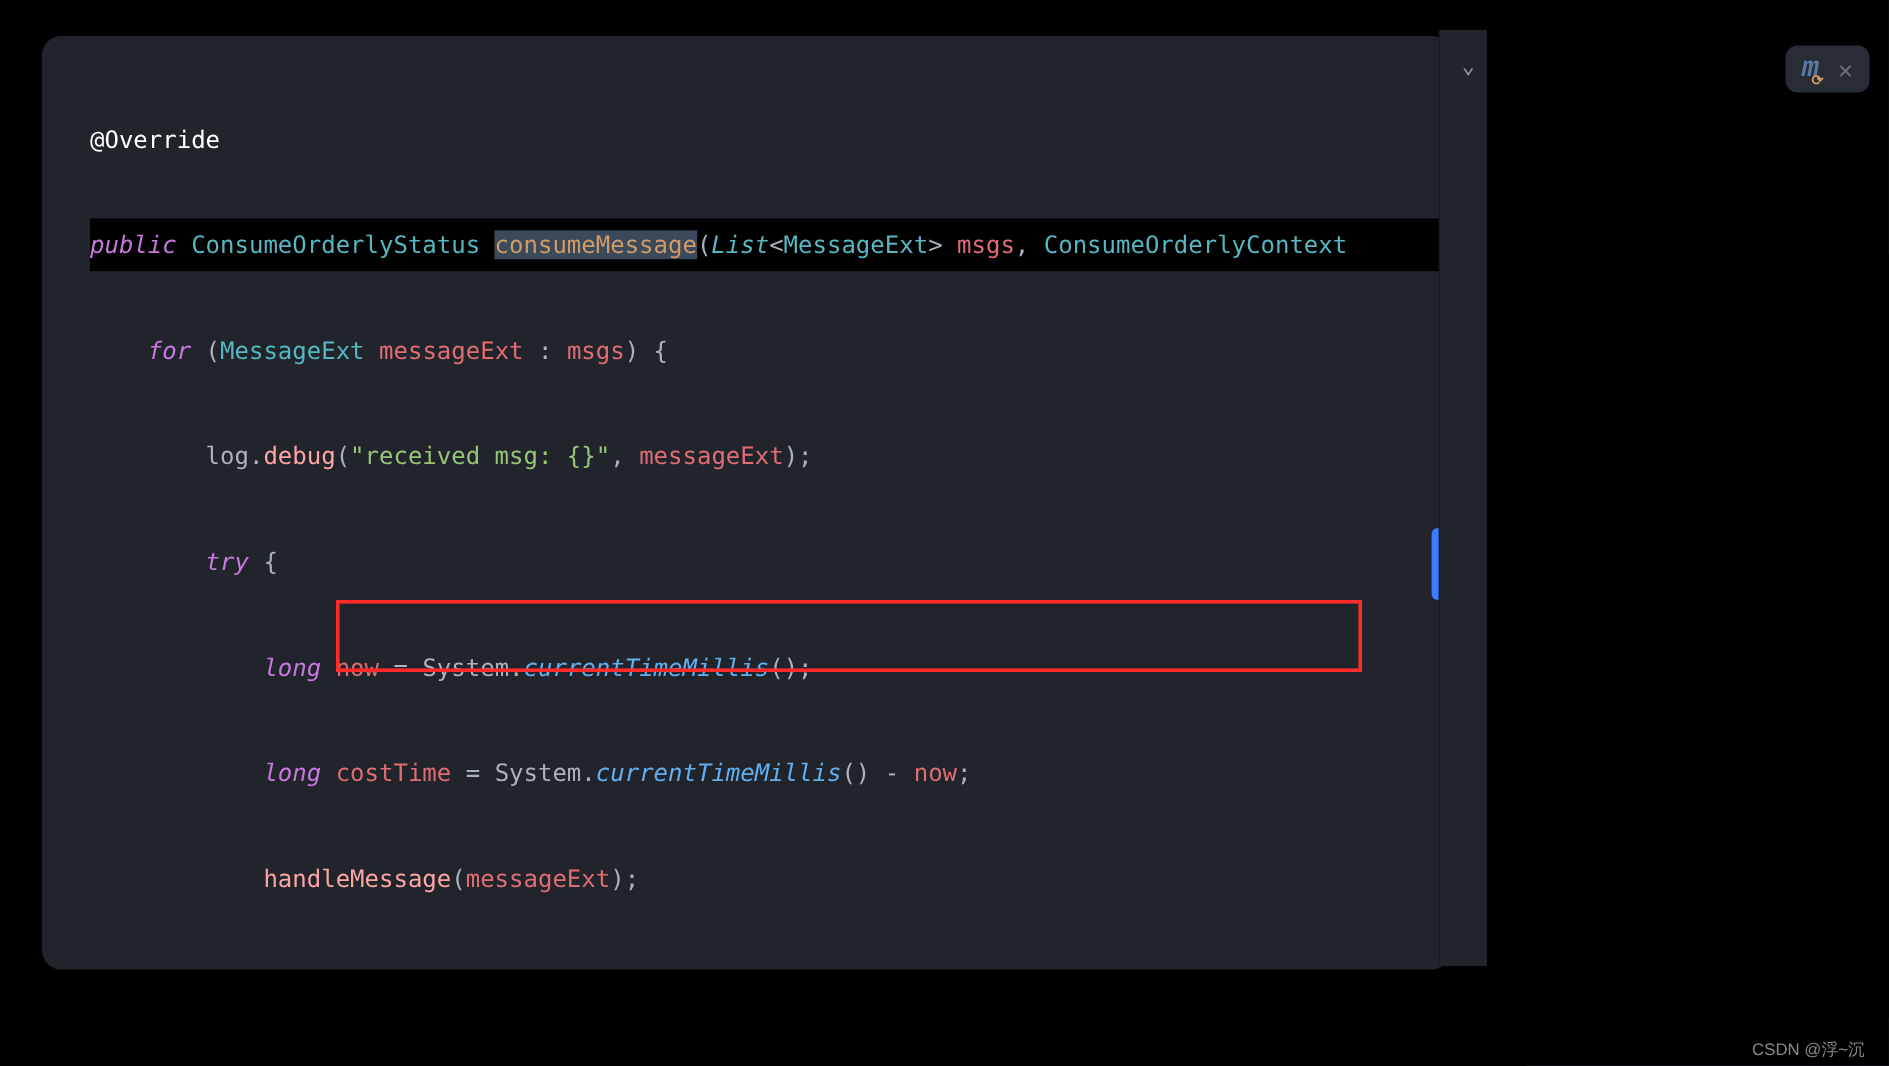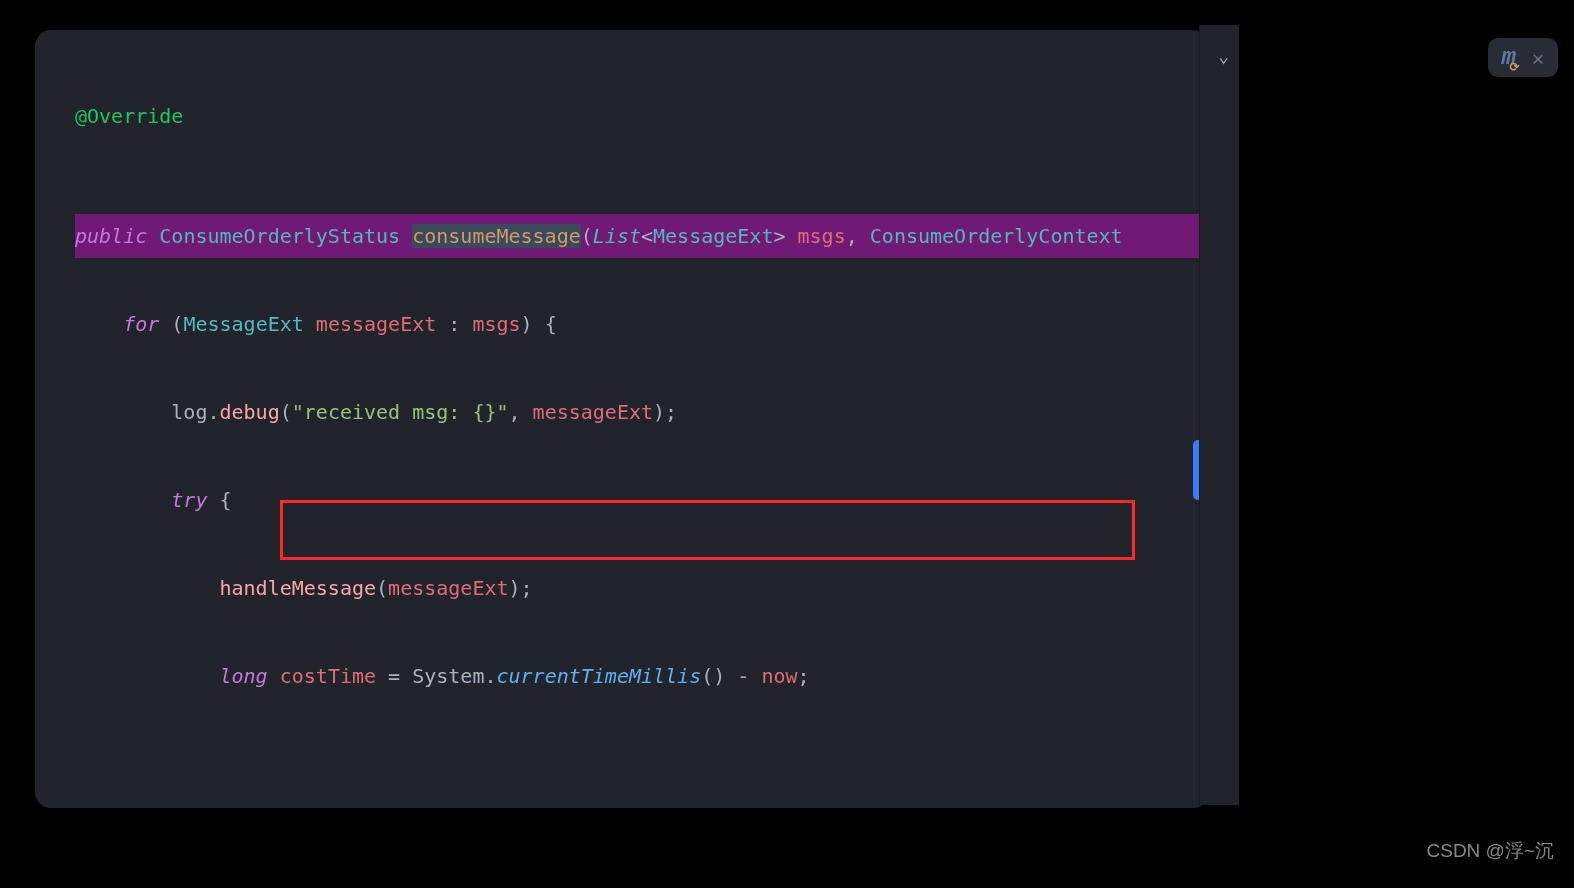--- a/index.html
+++ b/index.html
@@ -23,22 +23,22 @@
     overflow: hidden;
   }
   .code-area {
     padding: 20px 0 0 40px;
     line-height: 44px;
     color: #abb2bf;
     white-space: pre;
     font-weight: 500;
   }
   .line { display: block; position: relative; }
-  .line.hl { background: #701a75; margin-top: 32px; }
-  .annotation { color: #22c55e; }
+  .line.hl { background: #000000; }
+  .annotation { color: #ffffff; }
   .keyword { color: #c678dd; font-style: italic; }
   .type { color: #56b6c2; }
   .method-def-hl { color: #d19a66; background: #3a4a5a; }
   .type-i { color: #56b6c2; font-style: italic; }
   .ident { color: #e06c75; }
   .punct { color: #abb2bf; }
   .obj { color: #abb2bf; text-align: center; }
   .call { color: #fca5a5; }
   .call-i { color: #61afef; font-style: italic; }
   .string { color: #98c379; }
@@ -106,39 +106,40 @@
     right: 6px;
     top: 410px;
     width: 10px;
     height: 60px;
     background: #3a7cfd;
     border-radius: 5px;
   }
 
   .watermark {
     position: absolute;
-    bottom: 24px;
+    bottom: 4px;
     right: 20px;
     color: #888;
-    font-size: 19px;
+    font-size: 14px;
     font-family: sans-serif;
   }
 </style>
 </head>
 <body>
 
 <div class="editor-window">
   <div class="code-area">
 <span class="line"><span class="annotation">@Override</span></span>
 <span class="line hl"><span class="keyword">public</span> <span class="type">ConsumeOrderlyStatus</span> <span class="method-def-hl">consumeMessage</span><span class="punct">(</span><span class="type-i">List</span><span class="punct">&lt;</span><span class="type">MessageExt</span><span class="punct">&gt;</span> <span class="ident">msgs</span><span class="punct">,</span> <span class="type">ConsumeOrderlyContext</span></span>
 <span class="line">    <span class="keyword">for</span> <span class="punct">(</span><span class="type">MessageExt</span> <span class="ident">messageExt</span> <span class="punct">:</span> <span class="ident">msgs</span><span class="punct">) {</span></span>
 <span class="line">        <span class="obj">log</span><span class="punct">.</span><span class="call">debug</span><span class="punct">(</span><span class="string">"received msg: {}"</span><span class="punct">,</span> <span class="ident">messageExt</span><span class="punct">);</span></span>
 <span class="line">        <span class="keyword">try</span> <span class="punct">{</span></span>
+<span class="line">            <span class="keyword">long</span> <span class="ident">now</span> <span class="punct">=</span> <span class="obj">System</span><span class="punct">.</span><span class="call-i">currentTimeMillis</span><span class="punct">();</span></span>
+<span class="line">            <span class="keyword">long</span> <span class="ident">costTime</span> <span class="punct">=</span> <span class="obj">System</span><span class="punct">.</span><span class="call-i">currentTimeMillis</span><span class="punct">()</span> <span class="punct">-</span> <span class="ident">now</span><span class="punct">;</span></span>
 <span class="line">            <span class="call">handleMessage</span><span class="punct">(</span><span class="ident">messageExt</span><span class="punct">);</span></span>
-<span class="line">            <span class="keyword">long</span> <span class="ident">costTime</span> <span class="punct">=</span> <span class="obj">System</span><span class="punct">.</span><span class="call-i">currentTimeMillis</span><span class="punct">()</span> <span class="punct">-</span> <span class="ident">now</span><span class="punct">;</span></span>
 <span class="line">              </span>
 
 
 
 
 
 
 
 
   </div>

